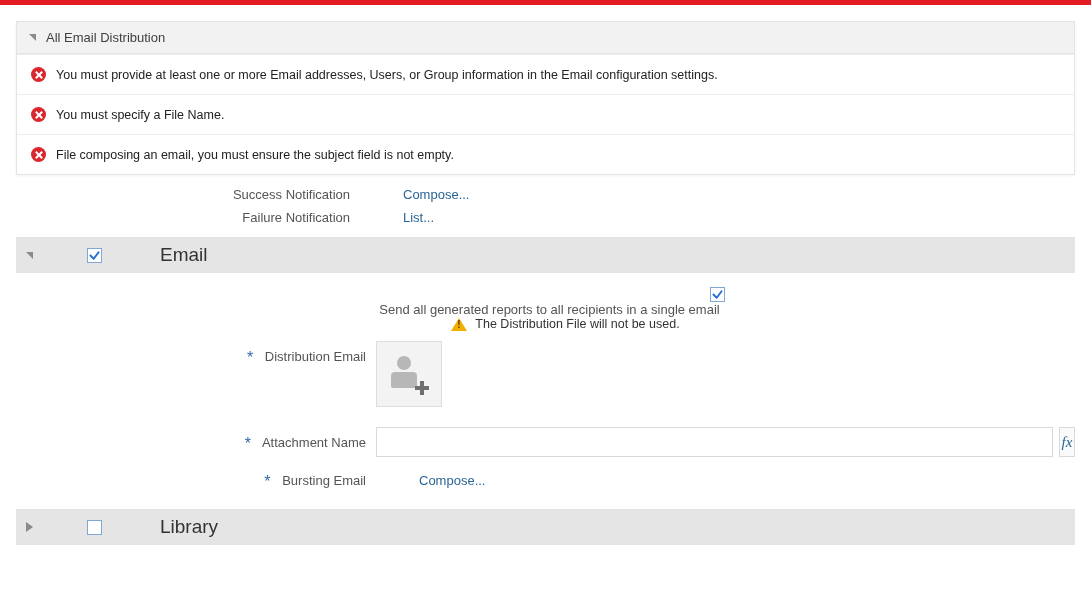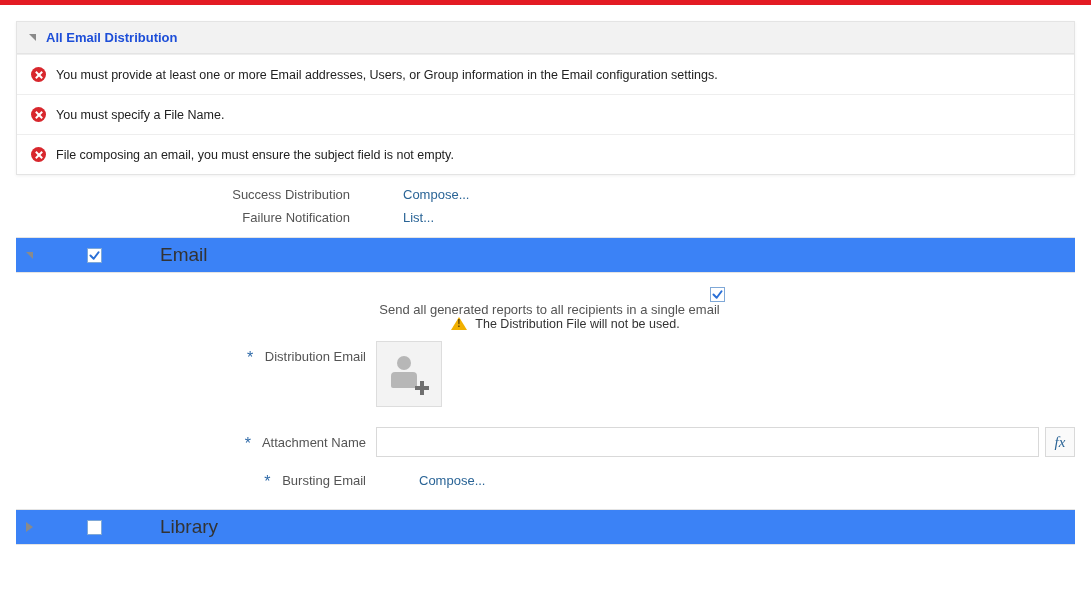--- a/index.html
+++ b/index.html
@@ -16,22 +16,22 @@
   .panel {
     margin: 16px 16px 8px 16px;
     border: 1px solid #e4e4e4;
     box-shadow: 0 1px 3px rgba(0,0,0,.06);
   }
   .panel-header {
     background: #f2f2f2;
     border-bottom: 1px solid #e4e4e4;
     padding: 8px 12px;
     display: flex; align-items: center;
-    font-weight: 700;
-    color: #1d4ed8;
+    font-weight: 400;
+    color: #404040;
   }
   .tri {
     width: 0; height: 0;
     border-left: 7px solid transparent;
     border-top: 7px solid #8a8a8a;
     margin-right: 10px;
   }
   .tri-right {
     width: 0; height: 0;
     border-top: 5px solid transparent;
@@ -71,42 +71,42 @@
     text-align: right;
     padding-right: 10px;
     color: #545454;
   }
   .form-label .req { color: #2f6aa8; margin-right: 8px; font-size: 16px; position: relative; top: 2px;}
   .link {
     color: #2a6496; cursor: pointer; margin-left: 43px;
   }
 
   .section-head {
-    background: #3b82f6;
+    background: #e5e5e5;
     border: 1px solid #e4e4e4;
     border-left: none; border-right: none;
     margin: 8px 16px 0 16px;
     padding: 6px 10px;
     display: flex; align-items: center; gap: 44px;
   }
   .section-title { font-size: 19px; color: #333; margin-left: 8px; }
   .chk {
     width: 15px; height: 15px; border: 1px solid #7fa8d7;
     display: inline-flex; align-items: center; justify-content: center;
     background: #fff; margin-right: 6px;
     cursor: pointer;
   }
   .chk.checked svg { display: block; }
   .chk svg { display: none; width: 13px; height: 13px; }
   .section-body { margin: 14px 16px 16px 16px; }
 
   .inline-row { display: flex; align-items: center; flex-direction: column; }
   .inline-row .chk { margin-left: 350px; }
   .inline-row .rowtext { color: #545454; margin-left: 8px; }
-  .inline-row .warn { margin-left: 40px; display: inline-flex; }
+  .inline-row .warn { margin-left: 40px; display: inline-flex; align-items: center; }
   .warn-icon {
     width: 0; height: 0;
     border-left: 8px solid transparent;
     border-right: 8px solid transparent;
     border-bottom: 13px solid #f1b000;
     position: relative; margin-right: 8px;
   }
   .warn-icon::after {
     content: "!"; position: absolute; left: -2px; top: 1px;
     color: #5b3e00; font-size: 10px; font-weight: 700;
@@ -124,21 +124,21 @@
   .person-plus .plus-h { position: absolute; right: -2px; bottom: 2px; width: 14px; height: 4px; background: #6f6f6f; }
   .person-plus .plus-v { position: absolute; right: 3px; bottom: -3px; width: 4px; height: 14px; background: #6f6f6f; }
 
   .attach-wrap { display: flex; align-items: stretch; flex: 1; }
   .attach-input {
     flex: 1; height: 30px;
     border: 1px solid #d9d9d9; padding: 4px 8px;
     outline: none;
   }
   .fx-btn {
-    width: 30px; height: 30px; border: 1px solid #d9d9d9;
+    width: 16px; height: 30px; border: 1px solid #d9d9d9;
     margin-left: 6px; display: flex; align-items: center; justify-content: center;
     font-style: italic; color: #2a6496; font-family: "Times New Roman", serif;
     font-size: 15px; cursor: pointer; background: #fafafa;
   }
   .spacer { height: 6px; }
 </style>
 </head>
 <body>
 
 <div class="page">
@@ -157,21 +157,21 @@
       <span class="err-icon"></span>
       <span>You must specify a File Name.</span>
     </div>
     <div class="err-row">
       <span class="err-icon"></span>
       <span>File composing an email, you must ensure the subject field is not empty.</span>
     </div>
   </div>
 
   <div class="form-row">
-    <div class="form-label">Success Distribution</div>
+    <div class="form-label">Success Notification</div>
     <span class="link">Compose...</span>
   </div>
   <div class="form-row">
     <div class="form-label">Failure Notification</div>
     <span class="link">List...</span>
   </div>
 
   <div class="section-head">
     <span class="tri"></span>
     <span class="chk checked">

